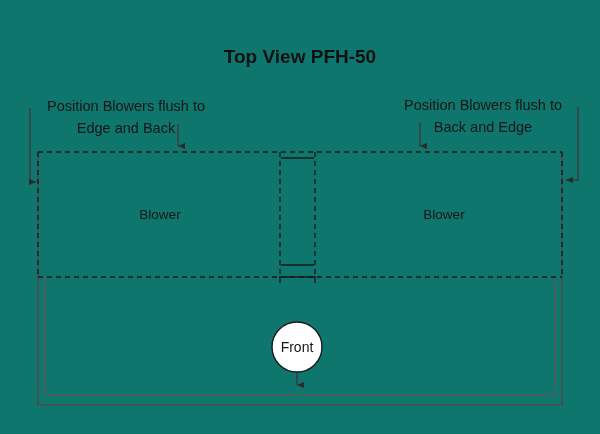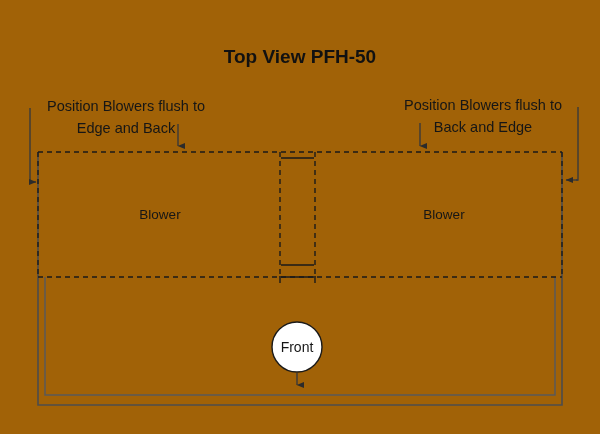--- a/index.html
+++ b/index.html
@@ -4,21 +4,21 @@
 <style>
   html, body {
     margin: 0;
     padding: 0;
     background: #ffffff;
   }
   #page {
     position: relative;
     width: 600px;
     height: 434px;
-    background: #a16207;
+    background: #0f766e;
     overflow: hidden;
     font-family: "Liberation Sans", sans-serif;
     text-decoration: underline;
   }
   #diagram-svg {
     position: absolute;
     left: 0;
     top: 0;
     width: 600px;
     height: 434px;

